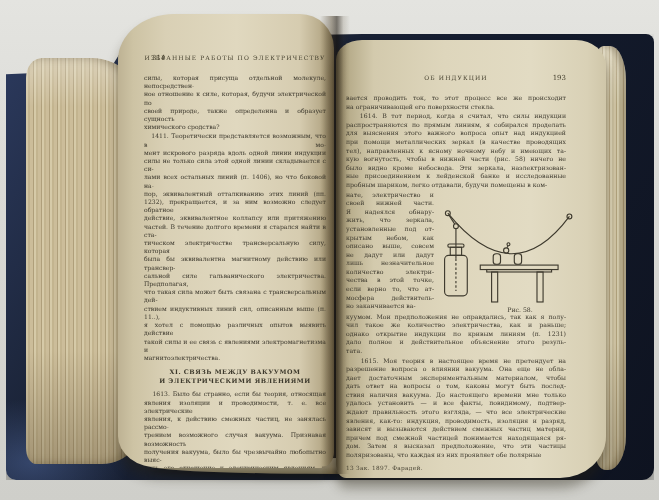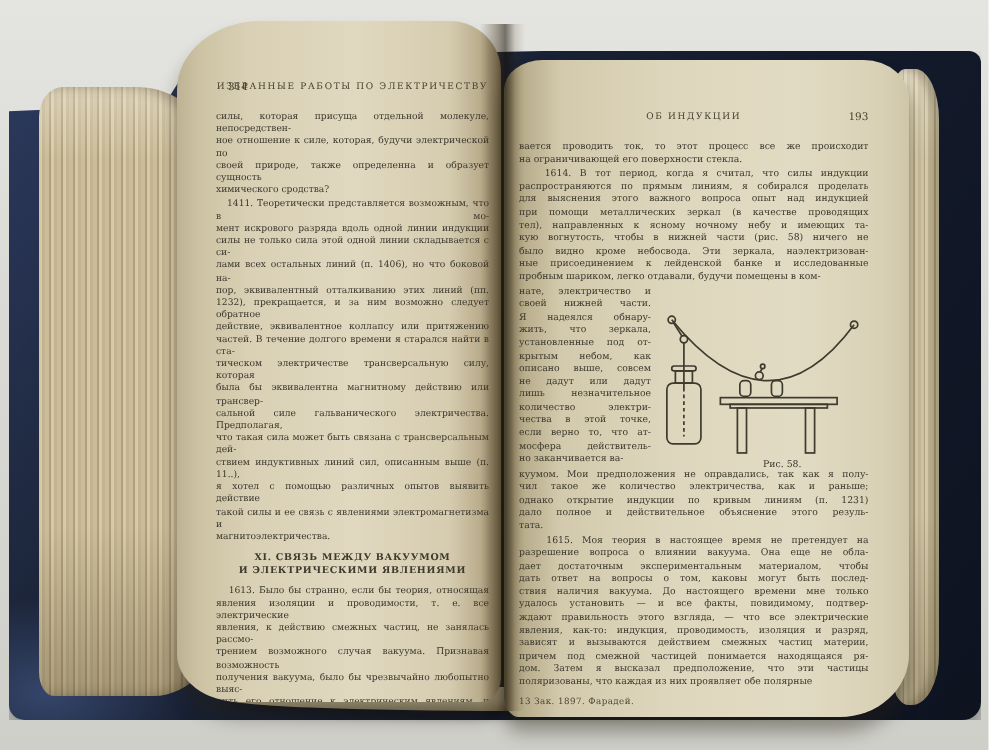--- a/index.html
+++ b/index.html
@@ -49,21 +49,21 @@
     left:118px;top:14px;width:216px;height:454px;
     padding:40px 8px 0 26px;box-sizing:border-box;
     background:
       linear-gradient(90deg,#a2947280 0%,#cdc3a4 7%,#d9d0b5 22%,#e0d8bf 55%,#d6ccb0 84%,#b5a887 95%,#8d8164 100%),
       #d9d0b5;
     border-radius:56px 34px 14px 42px / 46px 34px 16px 32px;
     box-shadow:0 10px 12px rgba(40,35,20,.40);
   }
   .page-right{
     left:336px;top:40px;width:270px;height:438px;
-    padding:34px 27px 0 10px;box-sizing:border-box;
+    padding:34px 40px 0 10px;box-sizing:border-box;
     background:
       linear-gradient(90deg,#7c7154 0%,#b5aa88 4%,#d3caad 14%,#ded6bc 40%,#e2dbc3 72%,#d9d1b6 93%,#cfc6a9 100%);
     border-radius:26px 30px 46px 10px / 20px 26px 42px 14px;
     box-shadow:0 10px 12px rgba(40,35,20,.40);
   }
   .gutter{
     position:absolute;left:320px;top:16px;width:30px;height:458px;z-index:4;pointer-events:none;
     background:linear-gradient(90deg,rgba(60,45,20,0) 0%,rgba(60,45,20,.40) 38%,rgba(25,18,8,.55) 56%,rgba(60,45,20,.14) 78%,rgba(60,45,20,0) 100%);
   }
   

